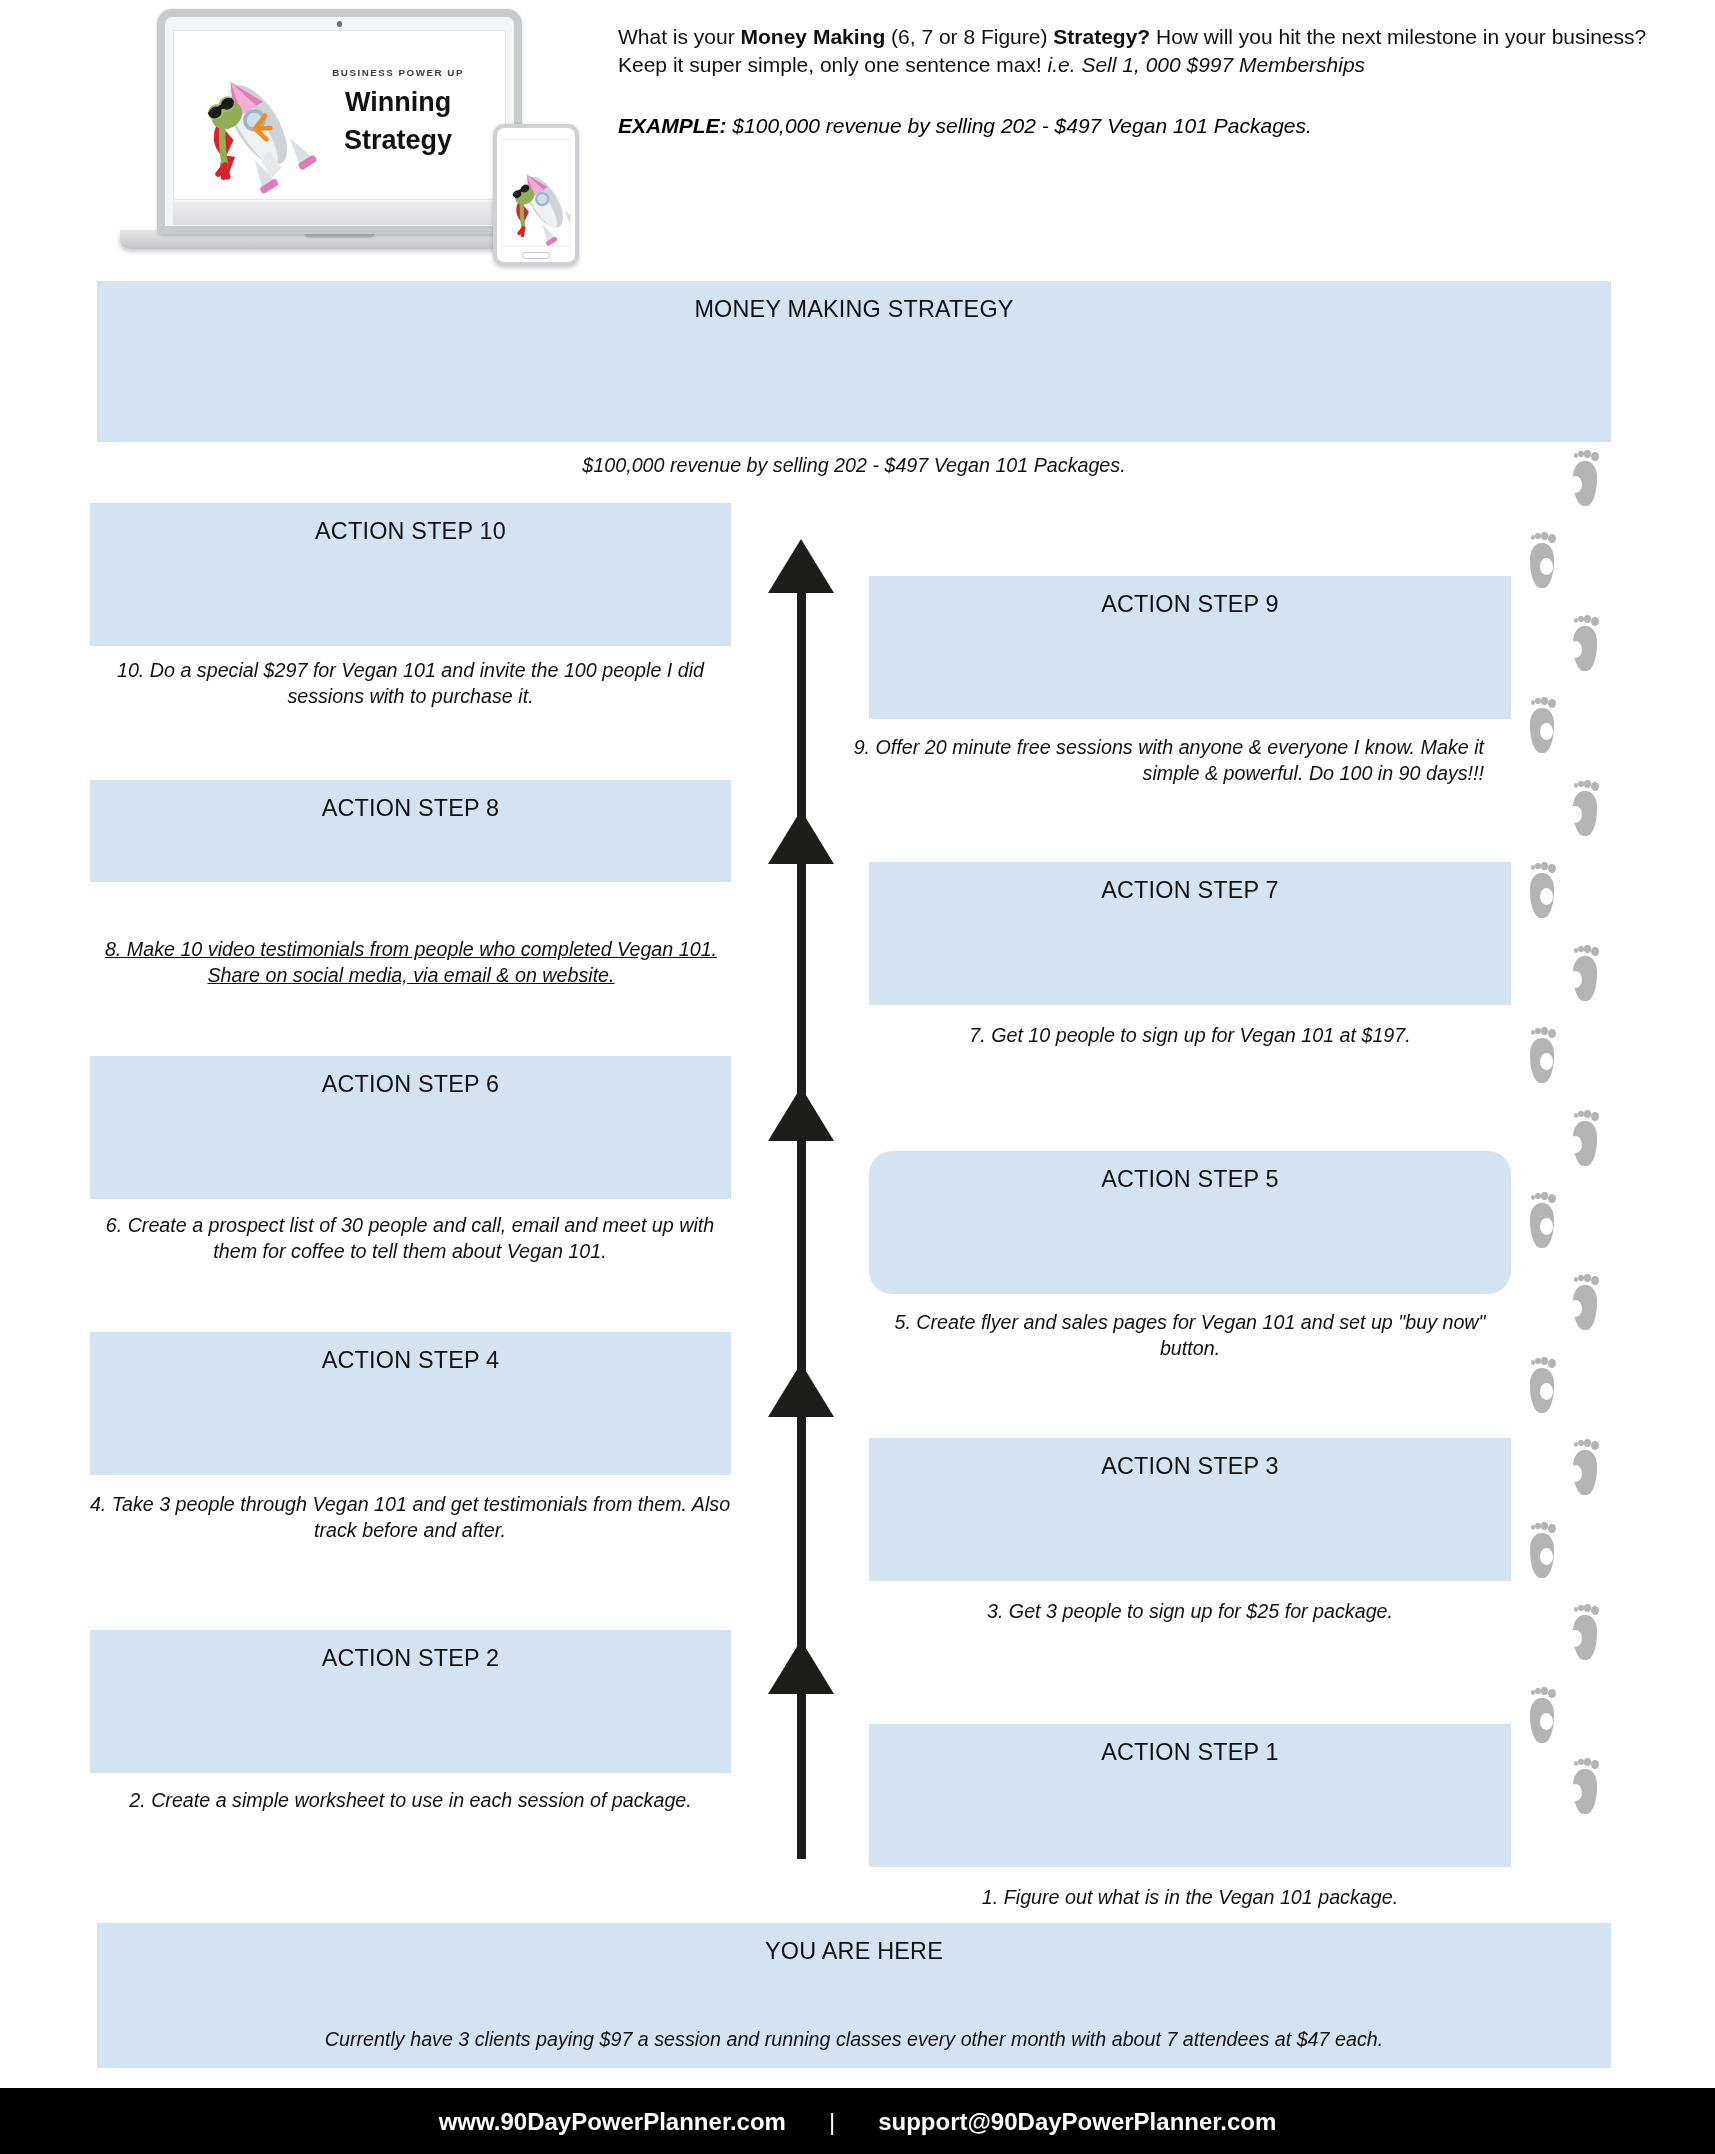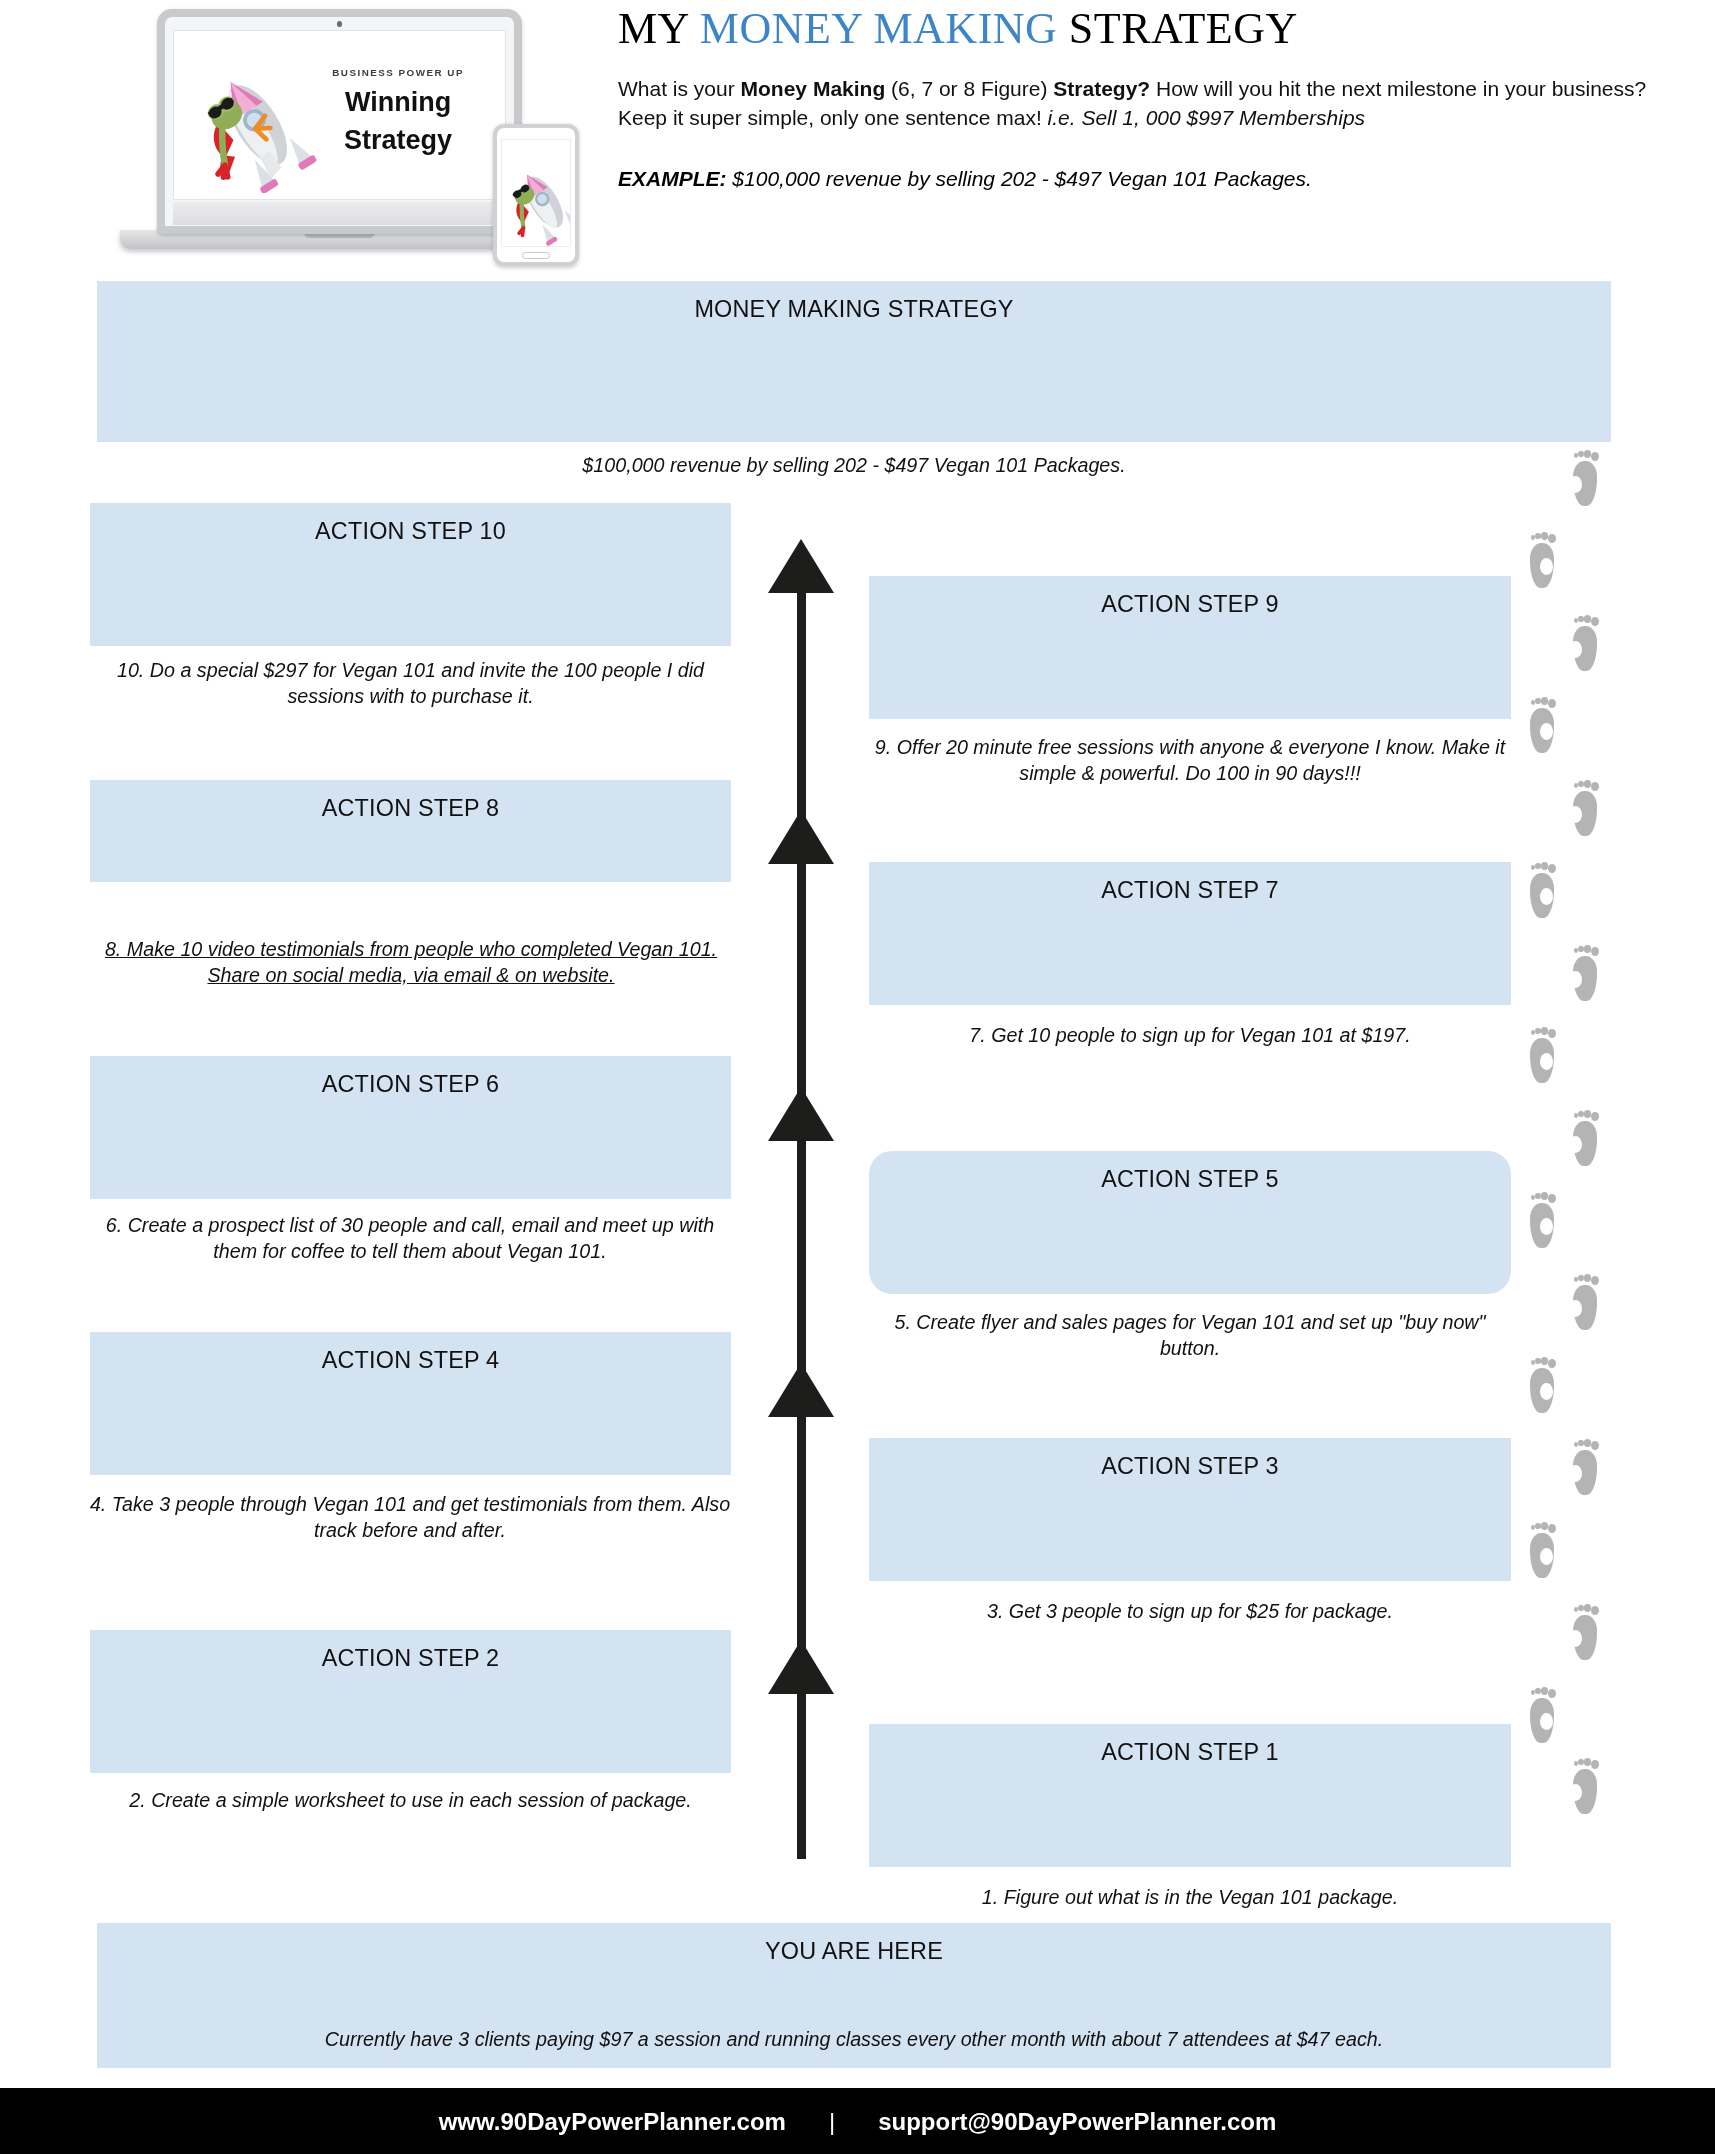--- a/index.html
+++ b/index.html
@@ -158,21 +158,20 @@
               <path d="M44 64 C36 76 30 88 26 98" stroke="#8fae55" stroke-width="7" fill="none" stroke-linecap="round"></path>
               <path d="M26 98 l-8 10 M26 98 l-11 4" stroke="#d8232a" stroke-width="6" fill="none" stroke-linecap="round"></path>
             </g>
           </svg>
         </div>
         <div class="phone-home"></div>
       </div>
     </div>
 
     <div class="head-text">
-      <div class="main-title"><span>MY </span><span class="accent">MONEY MAKING</span><span> STRATEGY</span></div>
 
       <div class="intro"><span>What is your </span><b>Money Making</b><span> (6, 7 or 8 Figure) </span><b>Strategy?</b><span>  How will you hit the next milestone in your business?  Keep it super simple, only one sentence max! </span><i>i.e. Sell 1, 000 $997 Memberships</i></div>
 
       <div class="example"><b>EXAMPLE:</b><span> $100,000 revenue by selling 202 - $497 Vegan 101 Packages.</span></div>
     </div>
   </div>
 
   <div class="bluebox" style="left:97px; top:281px; width:1514px; height:161px;">
     <div class="box-title">MONEY MAKING STRATEGY</div>
   </div>
@@ -208,21 +207,21 @@
   <div class="caption" style="left:86px; top:1492px; width:648px;">4. Take 3 people through Vegan 101 and get testimonials from them.  Also track before and after.</div>
 
   <div class="bluebox" style="left:90px; top:1630px; width:641px; height:143px;">
     <div class="box-title">ACTION STEP 2</div>
   </div>
   <div class="caption" style="left:90px; top:1788px; width:641px;">2.  Create a simple worksheet to use in each session of package.</div>
 
   <div class="bluebox" style="left:869px; top:576px; width:642px; height:143px;">
     <div class="box-title">ACTION STEP 9</div>
   </div>
-  <div class="caption" style="left:862px; top:735px; width:656px;">9. Offer 20 minute free sessions with anyone &amp; everyone I know. Make it simple &amp; powerful. Do 100  in 90 days!!!</div>
+  <div class="caption" style="left:828px; top:735px; width:656px;text-align:right;">9. Offer 20 minute free sessions with anyone &amp; everyone I know. Make it simple &amp; powerful. Do 100  in 90 days!!!</div>
 
   <div class="bluebox" style="left:869px; top:862px; width:642px; height:143px;">
     <div class="box-title">ACTION STEP 7</div>
   </div>
   <div class="caption" style="left:869px; top:1023px; width:642px;">7. Get 10 people to sign up for Vegan 101 at $197.</div>
 
   <div class="bluebox" style="left:869px; top:1151px; width:642px; height:143px;border-radius:23px;">
     <div class="box-title">ACTION STEP 5</div>
   </div>
   <div class="caption" style="left:862px; top:1310px; width:656px;">5. Create flyer and sales pages for Vegan 101 and set up "buy now" button.</div>

